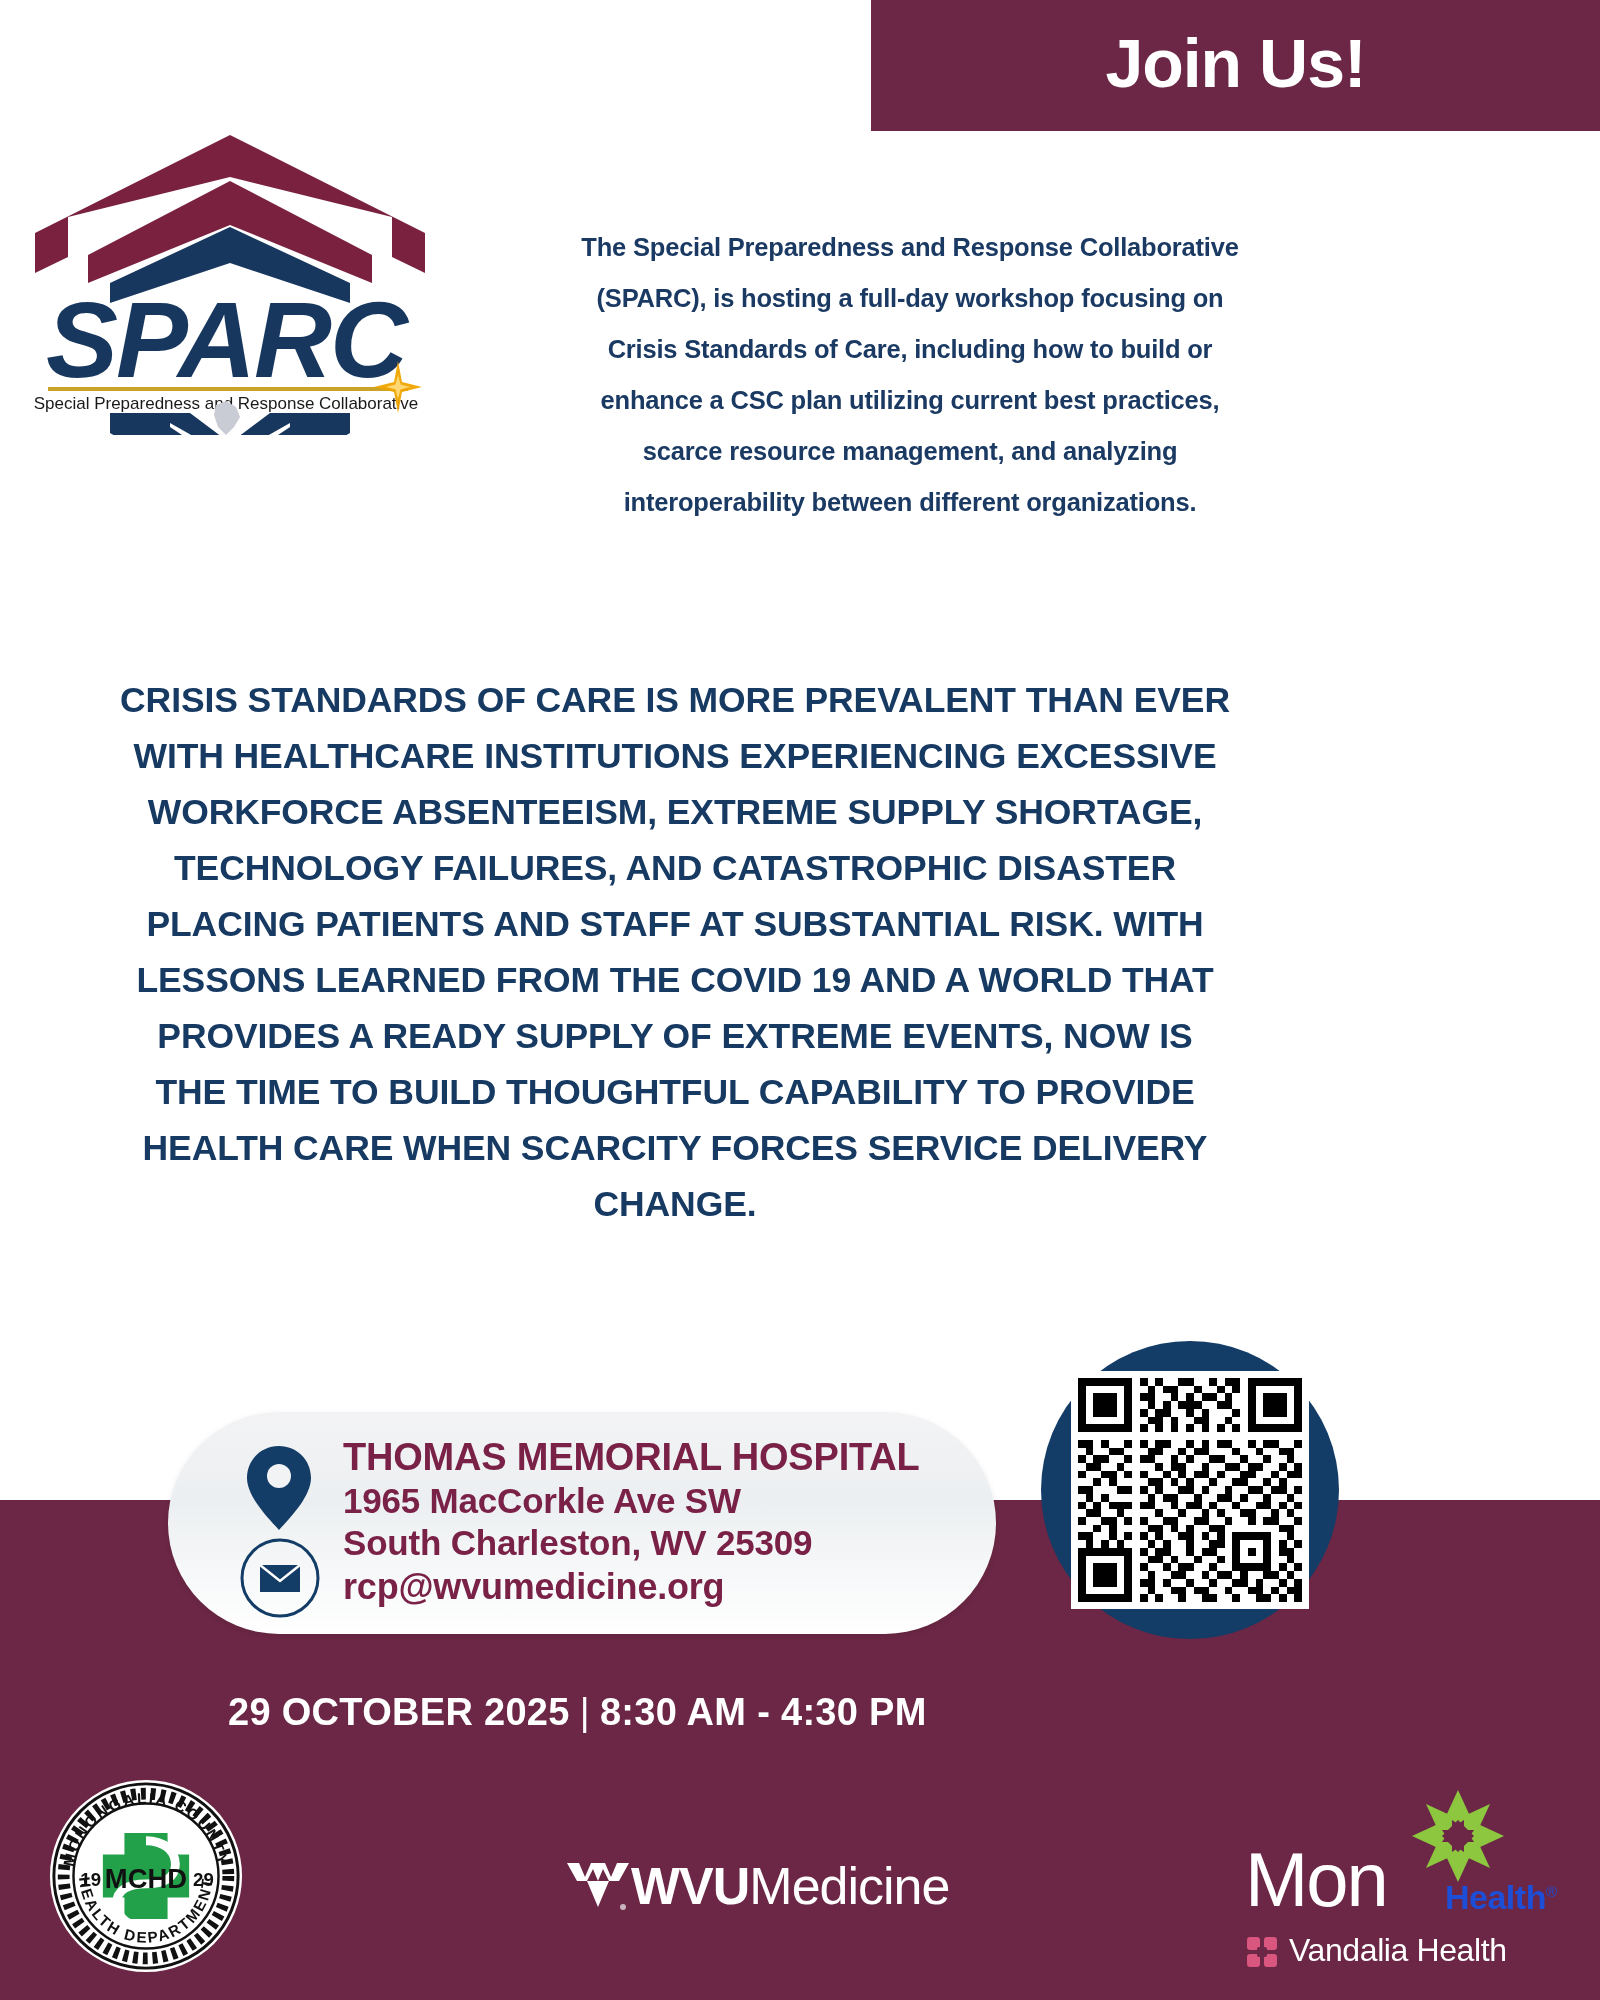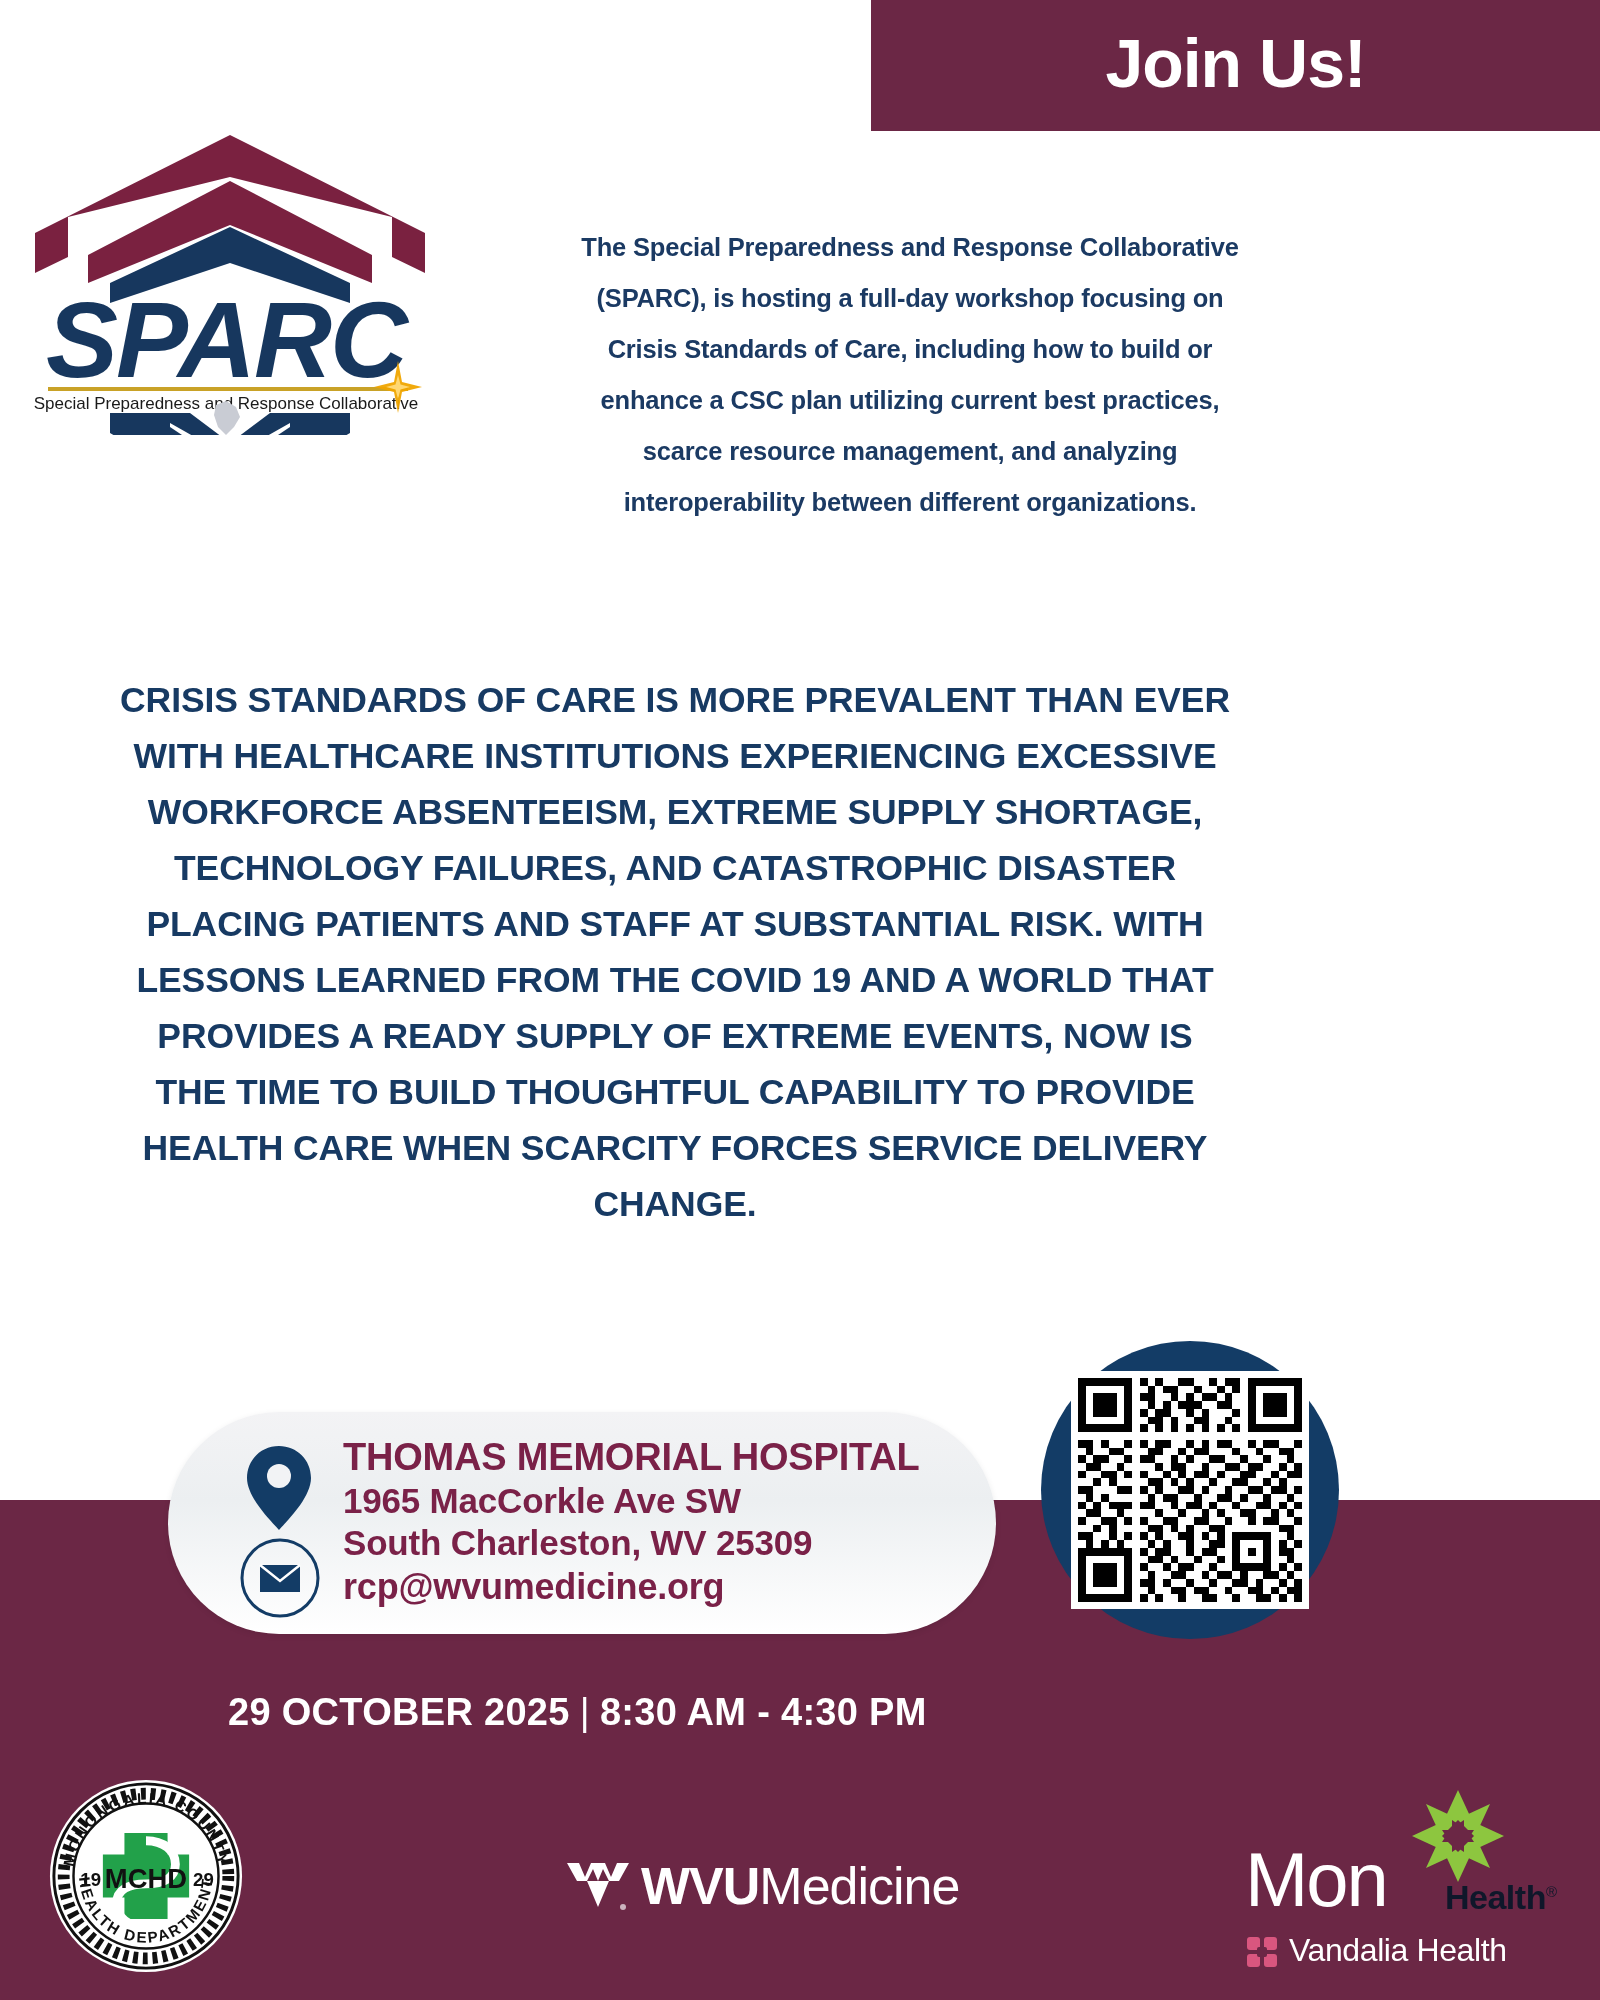--- a/index.html
+++ b/index.html
@@ -101,41 +101,41 @@
   #event-datetime .sep { font-weight:normal; padding:0 10px; }
 
   
   #mchd-logo {
     position:absolute; left:48px; top:1778px; width:196px; height:196px;
   }
   #mchd-logo svg { width:100%; height:100%; display:block; }
 
   #wvu-logo {
     position:absolute; left:565px; top:1855px; height:62px;
-    display:flex; align-items:center; gap:10px;
+    display:flex; align-items:center; gap:0;
   }
   #wvu-flying-wv { width:66px; height:58px; }
   #wvu-wordmark {
     color:#ffffff; font-size:52px; line-height:1; white-space:nowrap;
   }
   #wvu-wordmark .wvu { font-weight:bold; letter-spacing:-1px; }
   #wvu-wordmark .med { font-weight:normal; letter-spacing:-1px; }
 
   #mon-health-logo {
     position:absolute; left:1245px; top:1790px; width:300px; height:200px;
   }
   #mon-star { position:absolute; left:167px; top:0px; width:92px; height:92px; }
   #mon-word {
     position:absolute; left:0px; top:52px;
     color:#ffffff; font-size:76px; line-height:1; letter-spacing:-2px;
     font-weight:normal;
   }
   #mon-health-sub {
     position:absolute; left:200px; top:88px;
-    color:#0f172a; font-size:34px; font-weight:bold; letter-spacing:-0.5px;
+    color:#1d4ed8; font-size:34px; font-weight:bold; letter-spacing:-0.5px;
   }
   #mon-health-sub .reg { font-size:15px; font-weight:normal; vertical-align:super; }
   #vandalia-row {
     position:absolute; left:0px; top:142px;
     display:flex; align-items:flex-end; gap:10px;
   }
   #vandalia-icon { width:34px; height:34px; }
   #vandalia-text {
     color:#ffffff; font-size:32px; letter-spacing:-0.4px;
   }

